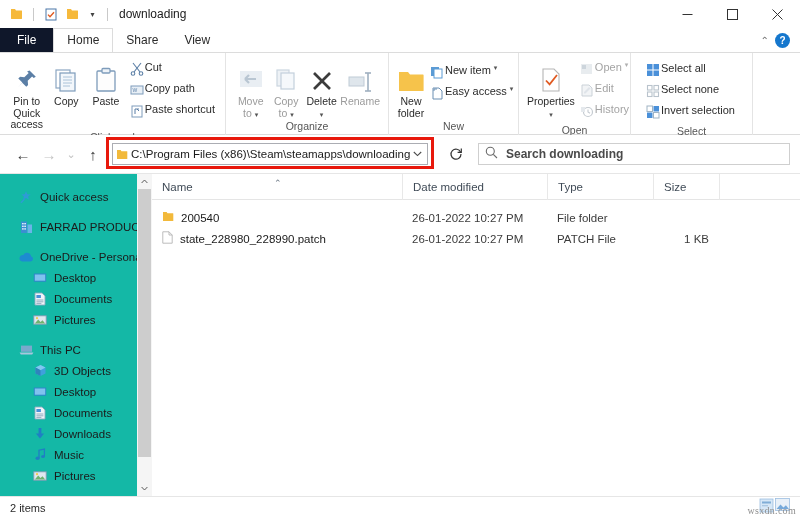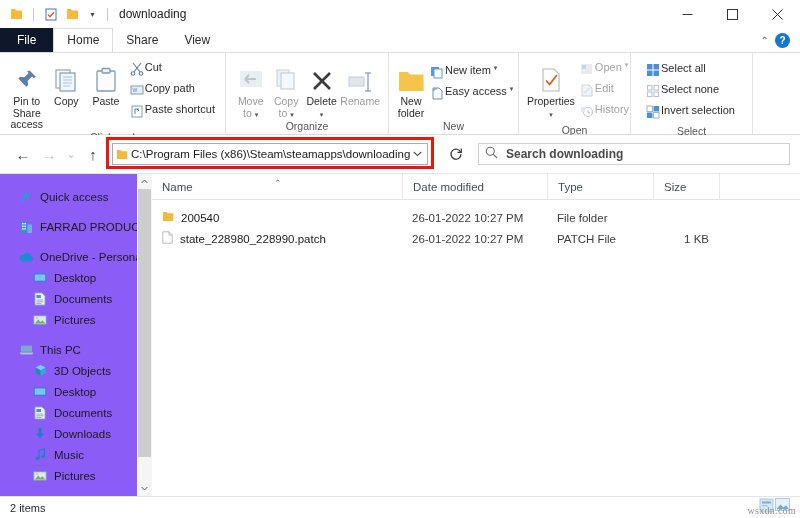--- a/index.html
+++ b/index.html
@@ -64,21 +64,21 @@
   .addrbar { width: 316px; height: 22px; border: 1px solid #abadb3; background: #fff; display: flex; align-items: center; padding: 0 2px; }
   .addr-folder { width: 16px; display: flex; align-items: center; justify-content: center; }
   .addr-text { font-size: 11.5px; color: #1a1a1a; margin-left: 3px; white-space: nowrap; }
   .addr-caret-wrap { margin-left: auto; width: 18px; display: flex; align-items: center; justify-content: center; }
   .refresh { width: 24px; height: 24px; display: flex; align-items: center; justify-content: center; margin-left: 16px; font-size: 14px; color: #333; }
   .searchbox { flex: 1; height: 22px; border: 1px solid #cfcfcf; background: #fff; display: flex; align-items: center; margin-left: 10px; padding: 0 6px; }
   .search-ph { font-size: 12px; color: #4a4a4a; margin-left: 8px; font-weight: bold; }
 
   
   .main { flex: 1; display: flex; position: relative; overflow: hidden; border-top: 1px solid #e6e6e6; }
-  .navpane { width: 152px; position: relative; background: #8b5cf6; padding-top: 12px; overflow: hidden; }
+  .navpane { width: 152px; position: relative; background: #14b8a6; padding-top: 12px; overflow: hidden; }
   .navitem { height: 21px; display: flex; align-items: center; font-size: 11.5px; color: #1b1b1b; white-space: nowrap; }
   .navitem .nic { width: 16px; height: 16px; display: flex; align-items: center; justify-content: center; margin-right: 6px; flex: 0 0 16px; }
   .lvl0 { padding-left: 18px; }
   .lvl1 { padding-left: 32px; }
   .gap { height: 9px; }
 
   .navscroll { position: absolute; right: 0; top: 0; bottom: 0; width: 15px; background: #f5f5f5; display: flex; flex-direction: column; align-items: center; }
   .sc-arrow { height: 15px; width: 15px; display: flex; align-items: center; justify-content: center; font-size: 8px; color: #5a5a5a; }
   .sc-track { flex: 1; width: 15px; position: relative; }
   .sc-thumb { position: absolute; left: 1px; width: 13px; top: 0; height: 268px; background: #cdcdcd; }
@@ -173,21 +173,21 @@
 
     <div class="rgroup" style="width:225px">
       <div class="rgroup-body">
         <div class="bigbtn">
           <div class="ic">
             <svg width="24" height="26" viewBox="0 0 24 26">
                 <path d="M14.5 3.5l6.3 6.3-2.1 1.2-1.6-1.6-4.4 4.4.4 4.2-1.8 1.8-4.1-4.1-4.3 4.8 4.4-4.9-4-4 1.8-1.8 4.2.4L13.7 6l-1.6-1.6z" fill="#5b7fa6"></path>
               </svg>
           </div>
           <div class="lbl">
-            <span>Pin to Share</span><br>
+            <span>Pin to Quick</span><br>
             <span>access</span>
           </div>
         </div>
         <div class="bigbtn">
           <div class="ic">
             <svg width="26" height="26" viewBox="0 0 26 26">
                 <rect x="3" y="3" width="14" height="18" fill="#fff" stroke="#8ba6c2" stroke-width="1.2"></rect>
                 <rect x="7" y="6" width="15" height="18" fill="#f3f7fb" stroke="#7e9cbb" stroke-width="1.2"></rect>
                 <g stroke="#aac2d8" stroke-width="1">
                   <line x1="10" y1="10" x2="19" y2="10"></line>

